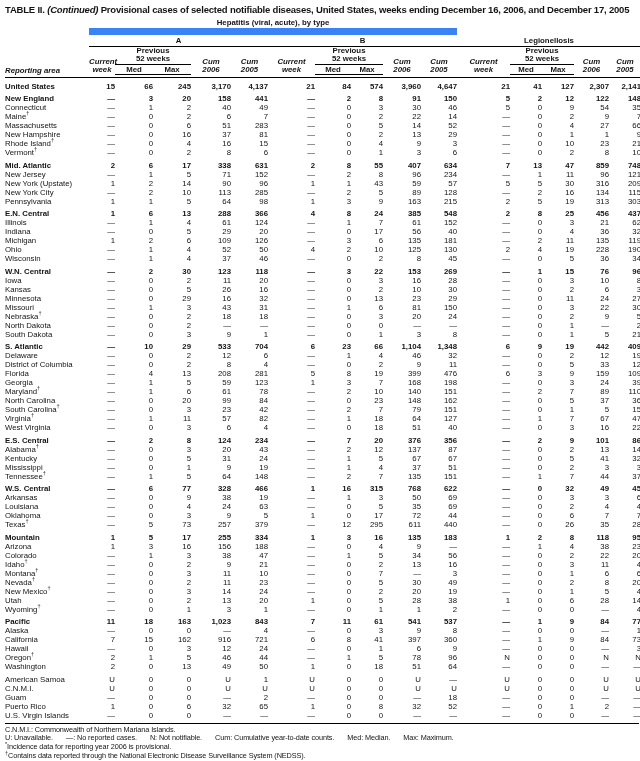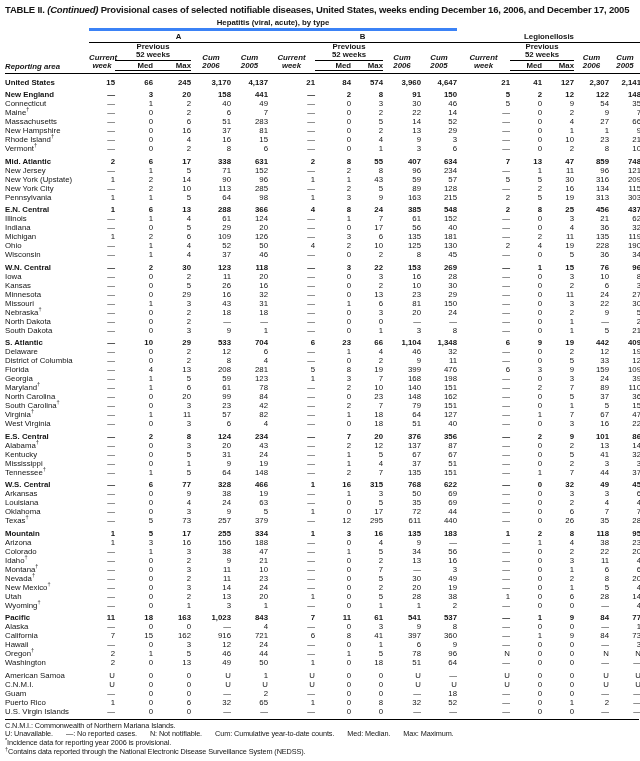--- a/index.html
+++ b/index.html
@@ -13,25 +13,25 @@
   .title-line2 { display:block; }
 
   table { border-collapse:collapse; table-layout:fixed; width:634px; margin-top:2px; }
   th, td { font-size:7.8px; padding:0; vertical-align:bottom; font-weight:normal;
            white-space:nowrap; overflow:visible; }
   th { font-weight:bold; }
   td.num { text-align:right; }
   td.b { font-weight:bold; }
 
   
-  th.span-label { text-align:center; font-size:7.8px; border-bottom:3px solid #3b82f6; padding-bottom:1px; }
+  th.span-label { text-align:center; font-size:7.8px; border-bottom:7px solid #3b82f6; padding-bottom:1px; }
   th.group-label { text-align:center; border-bottom:1px solid #000; padding-bottom:1px; padding-top:1px; }
   th.two-line { text-align:center; line-height:8.6px; }
   th.prev { text-align:center; line-height:8.6px; border-bottom:1px solid #000; padding-bottom:0; }
-  th.mm { text-align:right; }
+  th.mm { text-align:center; }
   th.mm span { display:block; border-bottom:1px solid #000; line-height:9px; }
   th.rarea { text-align:left; }
   tr.hrow3 th, tr.hrow4 th, th.hbot { border-bottom:1.4px solid #000; }
   tr.hrow4 th.mm { padding-bottom:2px; }
   th.rarea.hbot, th.two-line.hbot { padding-bottom:2px;font-style:italic; }
 
   
   tbody td { line-height:9px; }
   tbody tr:first-child td { padding-top:4px;margin-top:32px; }
   tr.sect td { padding-top:3.5px; }

